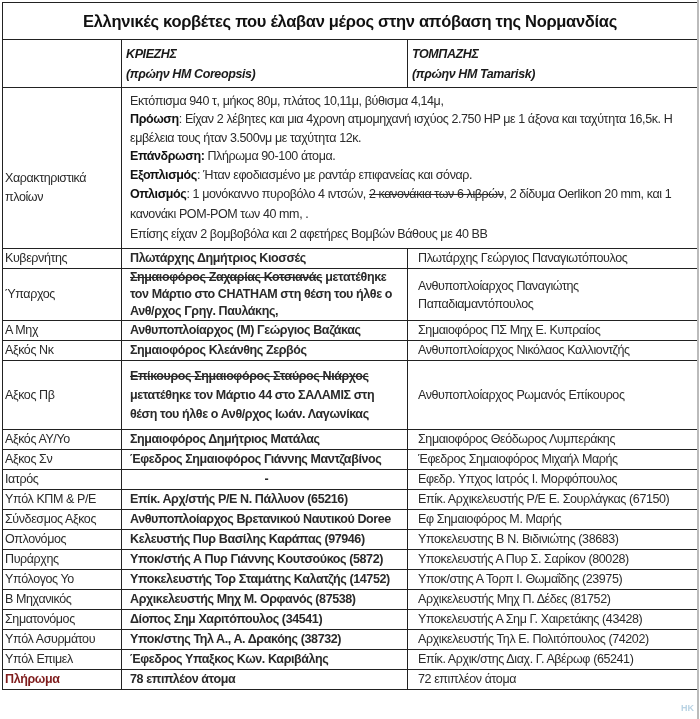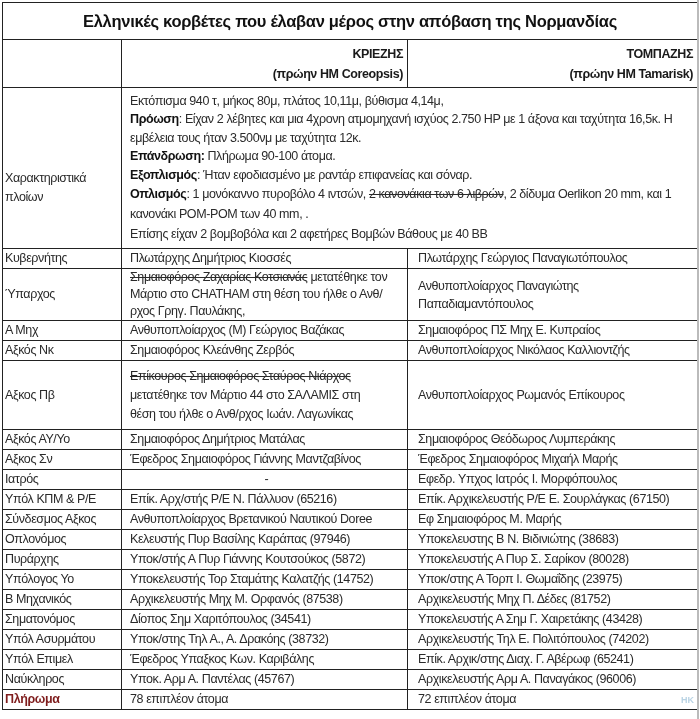--- a/index.html
+++ b/index.html
@@ -1,32 +1,32 @@
 <!DOCTYPE html>
 <html><head>
   <meta charset="utf-8">
   <style>
     html, body { margin: 0; padding: 0; background: #ffffff; }
     body { width: 700px; height: 719px; position: relative; overflow: hidden; font-family: "Liberation Sans", sans-serif; color: #222; }
     .page { position: absolute; left: 2px; top: 2px; width: 572px; }
     table { border-collapse: collapse; width: 695px; table-layout: fixed; font-family: "Liberation Sans", sans-serif; font-size: 12.5px; letter-spacing: -0.4px; }
     td { border: 1px solid #222; padding: 0 4px; vertical-align: middle; line-height: 19px; color: #2a2a2a; }
     .title-cell { text-align: center; font-weight: bold; font-size: 16.5px; height: 36px; color: #111; letter-spacing: -0.3px; }
-    .hdr { text-align: right; font-weight: bold; height: 47px; font-size: 12.5px; line-height: 20px; color: #1a1a1a; }
+    .hdr { text-align: left; font-weight: bold; height: 47px; font-size: 12.5px; line-height: 20px; color: #1a1a1a; font-style: italic; }
     .hdr .sub { display: block; }
     .label { padding-left: 2px; }
-    .c1 { padding-left: 8px; }
+    .c1 { padding-left: 8px; font-weight: bold; }
     .c2 { padding-left: 10px; }
     .specs { padding: 4px 8px 4px 8px; line-height: 18.4px; }
     .specs b { color: #111; }
     .strike { text-decoration: line-through; }
     .center { text-align: center; }
     .bold { font-weight: bold; color: #7f1d1d; }
     .r22 { height: 20px; }
-    .watermark { position: absolute; right: 6px; bottom: 14px; font-size: 9px; font-weight: bold; color: #b9d3e4; font-family: "Liberation Sans", sans-serif; }
+    .watermark { position: absolute; right: 6px; bottom: 6px; font-size: 9px; font-weight: bold; color: #b9d3e4; font-family: "Liberation Sans", sans-serif; }
     .rightline { position: absolute; right: 1px; top: 0; width: 2px; height: 719px; background: #bbb; }
   </style>
 </head>
 <body>
 
 <div class="page">
   <table>
     <colgroup>
       <col style="width:119px">
       <col style="width:286px">
@@ -138,25 +138,20 @@
       <td class="label">Υπόλ Ασυρμάτου</td>
       <td class="c1">Υποκ/στης Τηλ Α.,  Α. Δρακόης (38732)</td>
       <td class="c2">Αρχικελευστής Τηλ Ε. Πολιτόπουλος (74202)</td>
     </tr>
     <tr class="r22">
       <td class="label">Υπόλ Επιμελ</td>
       <td class="c1">Έφεδρος Υπαξκος  Κων. Καριβάλης</td>
       <td class="c2">Επίκ. Αρχικ/στης Διαχ. Γ. Αβέρωφ (65241)</td>
     </tr>
     <tr class="r22">
-      <td class="label">Ναύκληρος</td>
-      <td class="c1">Υποκ. Αρμ Α. Παντέλας (45767)</td>
-      <td class="c2">Αρχικελευστής Αρμ Α. Παναγάκος (96006)</td>
-    </tr>
-    <tr class="r22">
       <td class="label bold">Πλήρωμα</td>
       <td class="c1"> 78 επιπλέον άτομα</td>
       <td class="c2"> 72 επιπλέον άτομα</td>
     </tr>
   </tbody>
     </table>
 </div>
 <div class="rightline"></div>
 <div class="watermark">HK</div>
 

